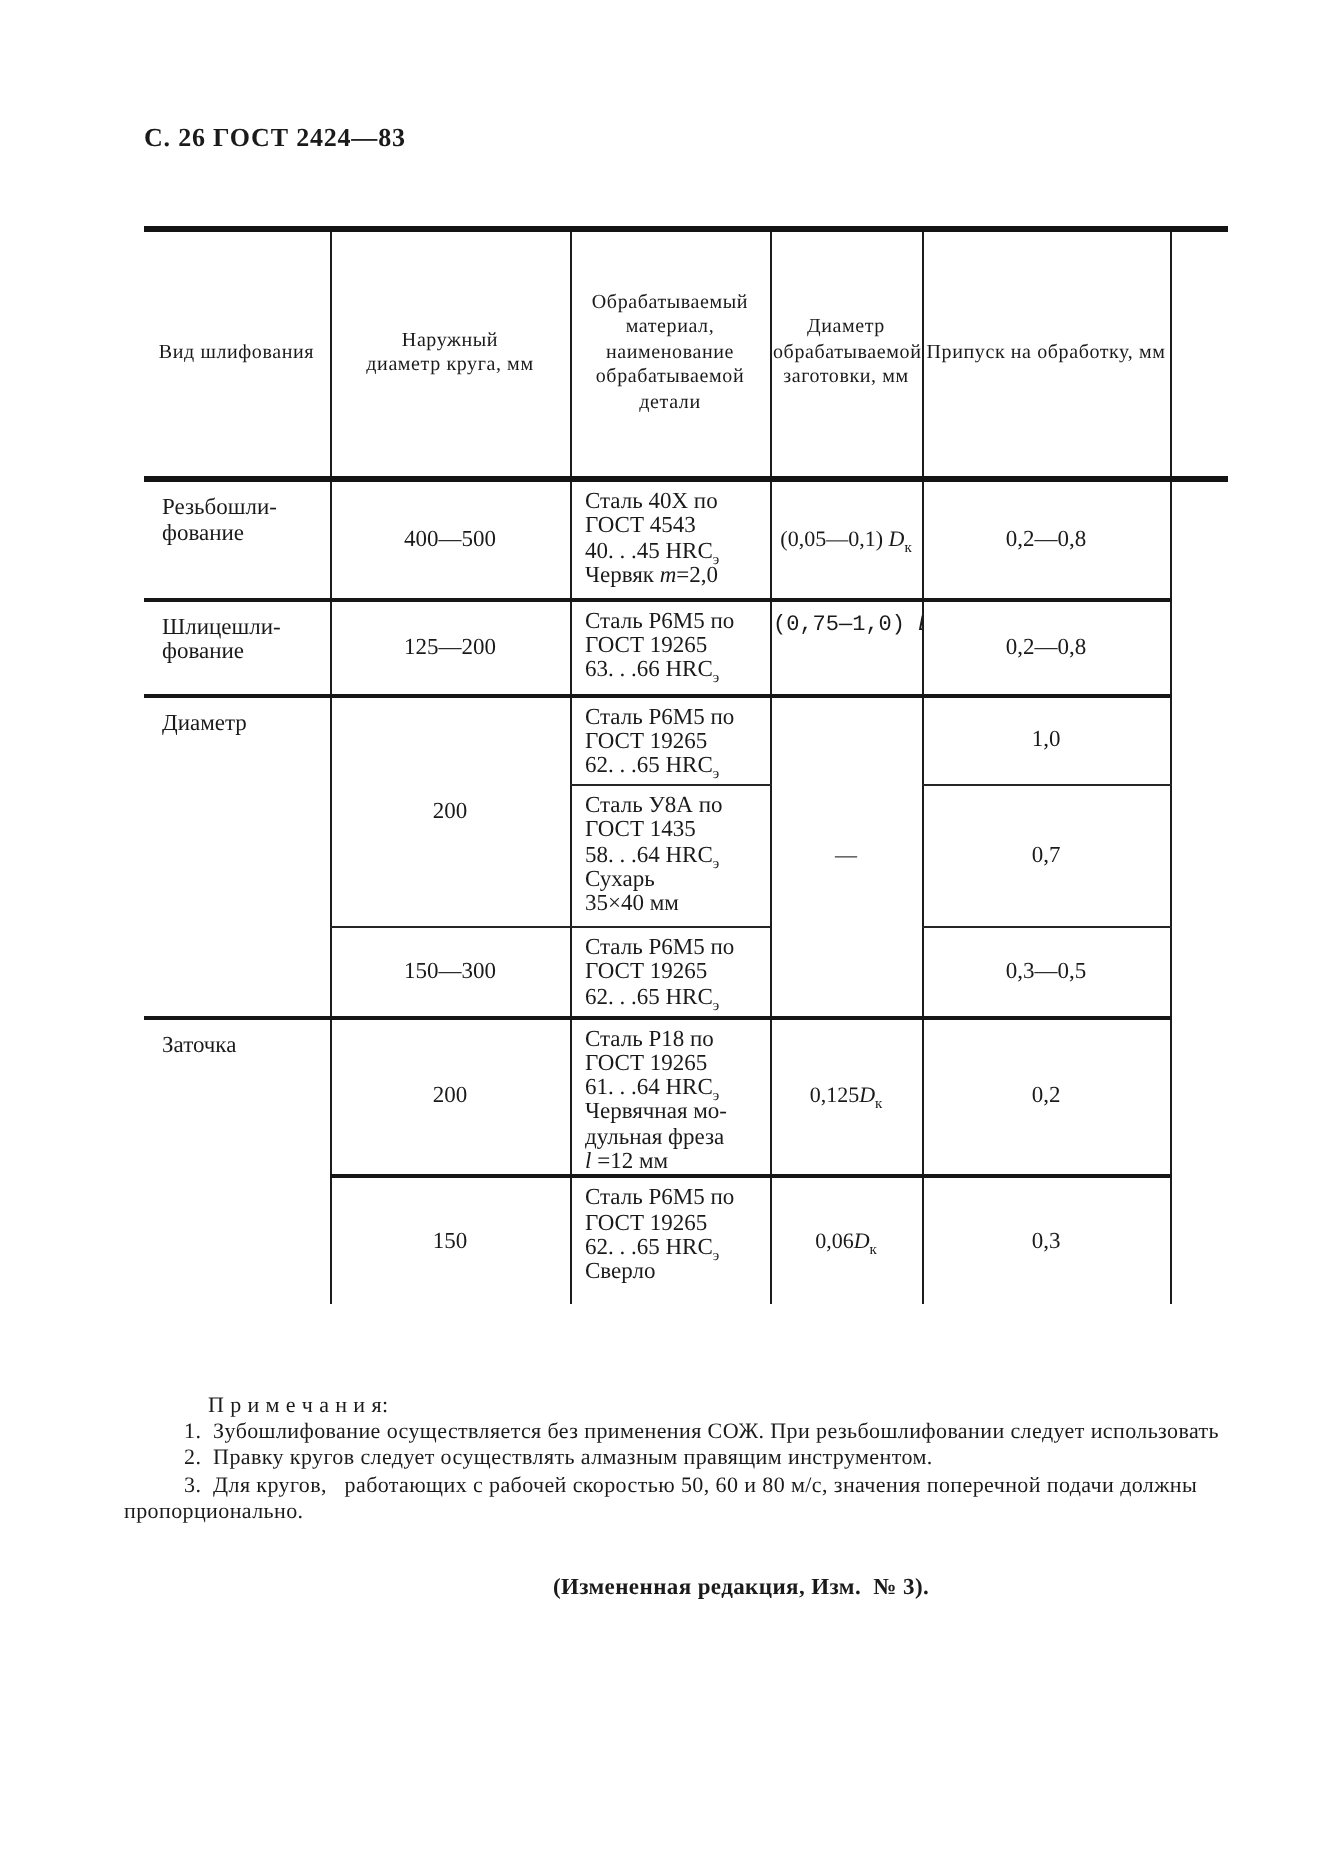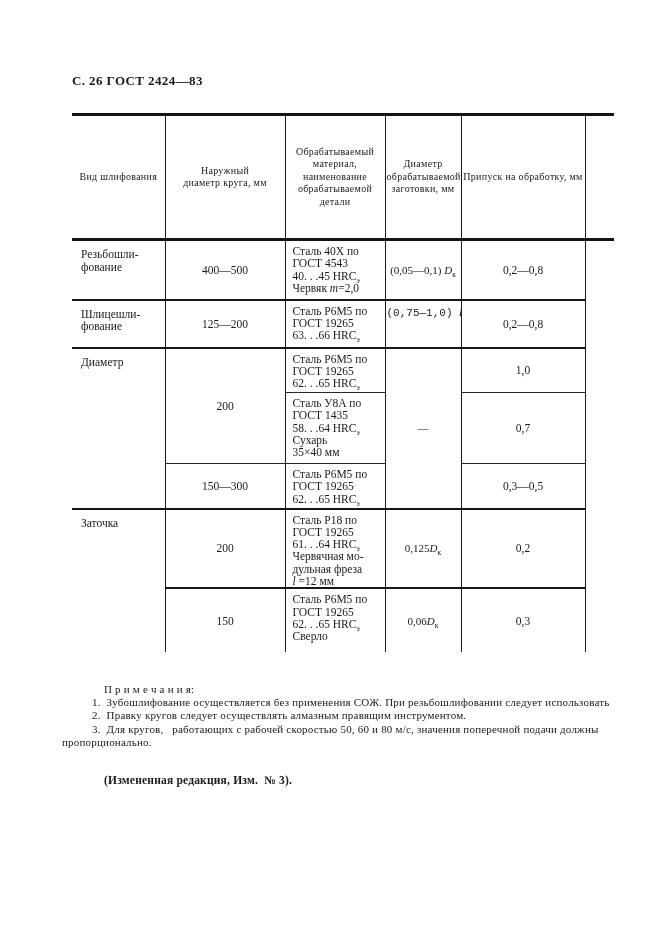--- a/index.html
+++ b/index.html
@@ -6,21 +6,21 @@
   html, body { width: 661px; height: 936px; background: #ffffff; }
   body {
     position: relative;
     font-family: "Liberation Serif", "DejaVu Serif", serif;
     color: #1a1a1a;
     overflow: hidden;
   }
 
   .page-header {
     position: absolute;
-    left: 72px; top: 73px;
+    left: 72px; top: 61px;
     font-size: 13px;
     font-weight: bold;
     letter-spacing: 0.4px;
     white-space: pre;
   }
 
   table.gtable {
     position: absolute;
     left: 72px; top: 113px;
     width: 542px;
@@ -85,39 +85,40 @@
   tr.r1  { height: 60px; }
   tr.r2  { height: 48px; }
   tr.r3  { height: 45px; }
   tr.r4  { height: 71px; }
   tr.r5  { height: 45px; }
   tr.r6  { height: 76px; }
   tr.r7  { height: 64px; }
 
   .notes {
     position: absolute;
-    left: 62px; top: 683px;
+    left: 62px; top: 697px;
     width: 575px;
     font-size: 11px;
     letter-spacing: 0.2px;
   }
   .notes .nline {
     line-height: 13.2px;
     white-space: pre;
     overflow: hidden;
   }
   .notes .nindent { padding-left: 30px; }
   .notes .nheading { padding-left: 42px; }
   .revision {
     margin-top: 25px;
     padding-left: 42px;
     font-size: 11.5px;
     font-weight: bold;
     letter-spacing: 0.2px;
     white-space: pre;
+    text-align: center;
   }
 </style>
 </head>
 <body>
 
 <div class="page-header">С. 26 ГОСТ 2424—83</div>
 
 <table class="gtable">
   <colgroup>
     <col style="width:93px">

